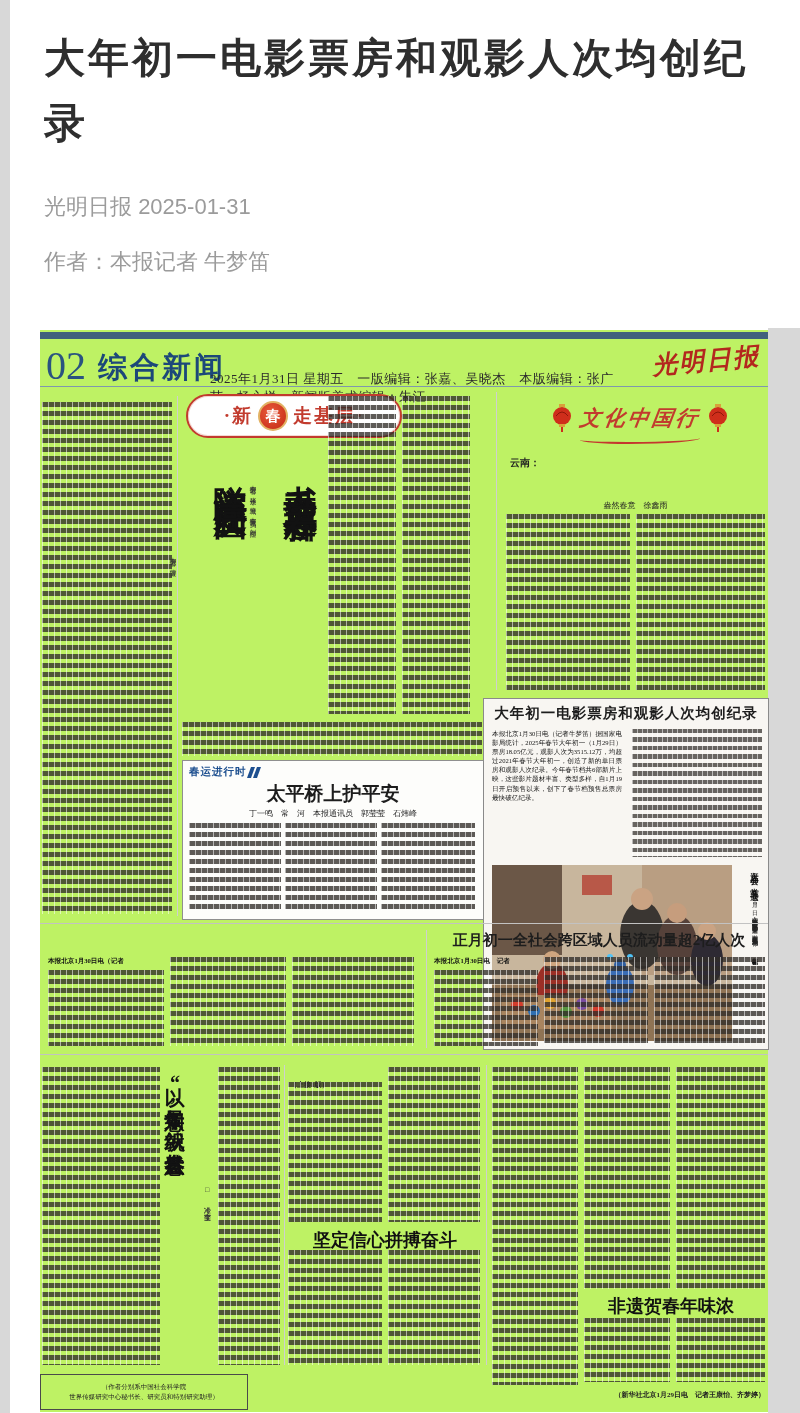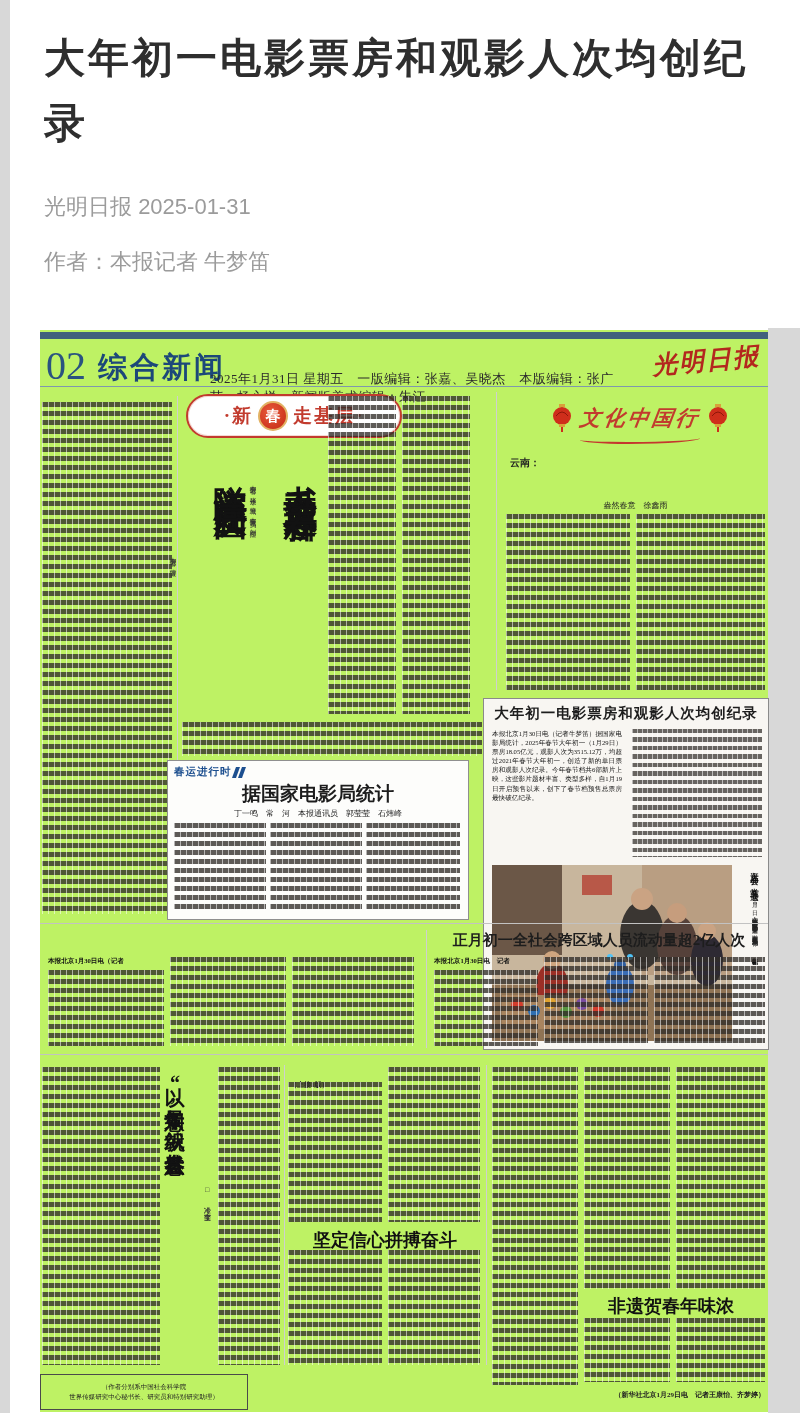--- a/index.html
+++ b/index.html
@@ -92,27 +92,27 @@
 
   <div class="abs vtx vby" style="left:128px;top:222px;height:120px;">本报记者　訾谦</div>
   <div class="abs vtx vhead serifhead" style="left:170px;top:128px;height:292px;">隧道深处庆团圆</div>
   <div class="abs vtx vby" style="left:208px;top:150px;height:216px;">本报记者　张景华　董城　本报通讯员　刘柳江</div>
   <div class="abs vtx vhead serifhead" style="left:240px;top:128px;height:292px;">书香之城迎新春</div>
 
   <div class="abs st" style="left:288px;top:66px;width:68px;height:318px;"></div>
   <div class="abs st" style="left:362px;top:66px;width:68px;height:318px;"></div>
   <div class="abs st" style="left:142px;top:392px;width:300px;height:34px;"></div>
 
-  <div class="abs boxed" style="left:127px;top:430px;width:300px;height:158px;">
+  <div class="abs boxed" style="left:142px;top:430px;width:300px;height:158px;">
     <div class="abs" style="left:6px;top:4px;display:flex;align-items:center;">
       <span class="chunyun-label">春运进行时</span>
       <span class="slash"></span>
       <span class="slash"></span>
     </div>
-    <div class="abs serifhead h19 center" style="left:0;top:20px;width:300px;">据国家电影局统计</div>
+    <div class="abs serifhead h19 center" style="left:0;top:20px;width:300px;">太平桥上护平安</div>
     <div class="abs byl center" style="left:0;top:47px;width:300px;">丁一鸣　常　河　本报通讯员　郭莹莹　石炜峰</div>
     <div class="abs st" style="left:6px;top:62px;width:92px;height:88px;"></div>
     <div class="abs st" style="left:102px;top:62px;width:92px;height:88px;"></div>
     <div class="abs st" style="left:198px;top:62px;width:94px;height:88px;"></div>
   </div>
 
   <div class="abs vrule" style="left:456px;top:62px;height:298px;"></div>
 
   <div class="abs" style="left:500px;top:62px;width:200px;height:52px;display:flex;align-items:center;justify-content:center;gap:8px;">
     <svg width="20" height="30" viewBox="0 0 20 30">

